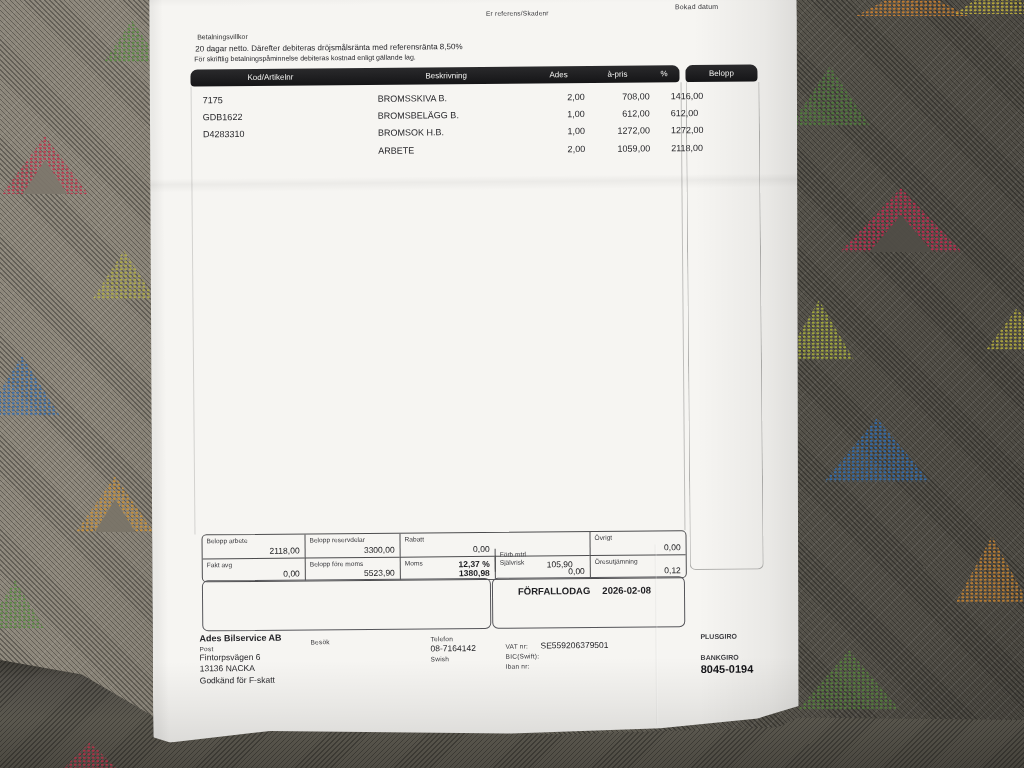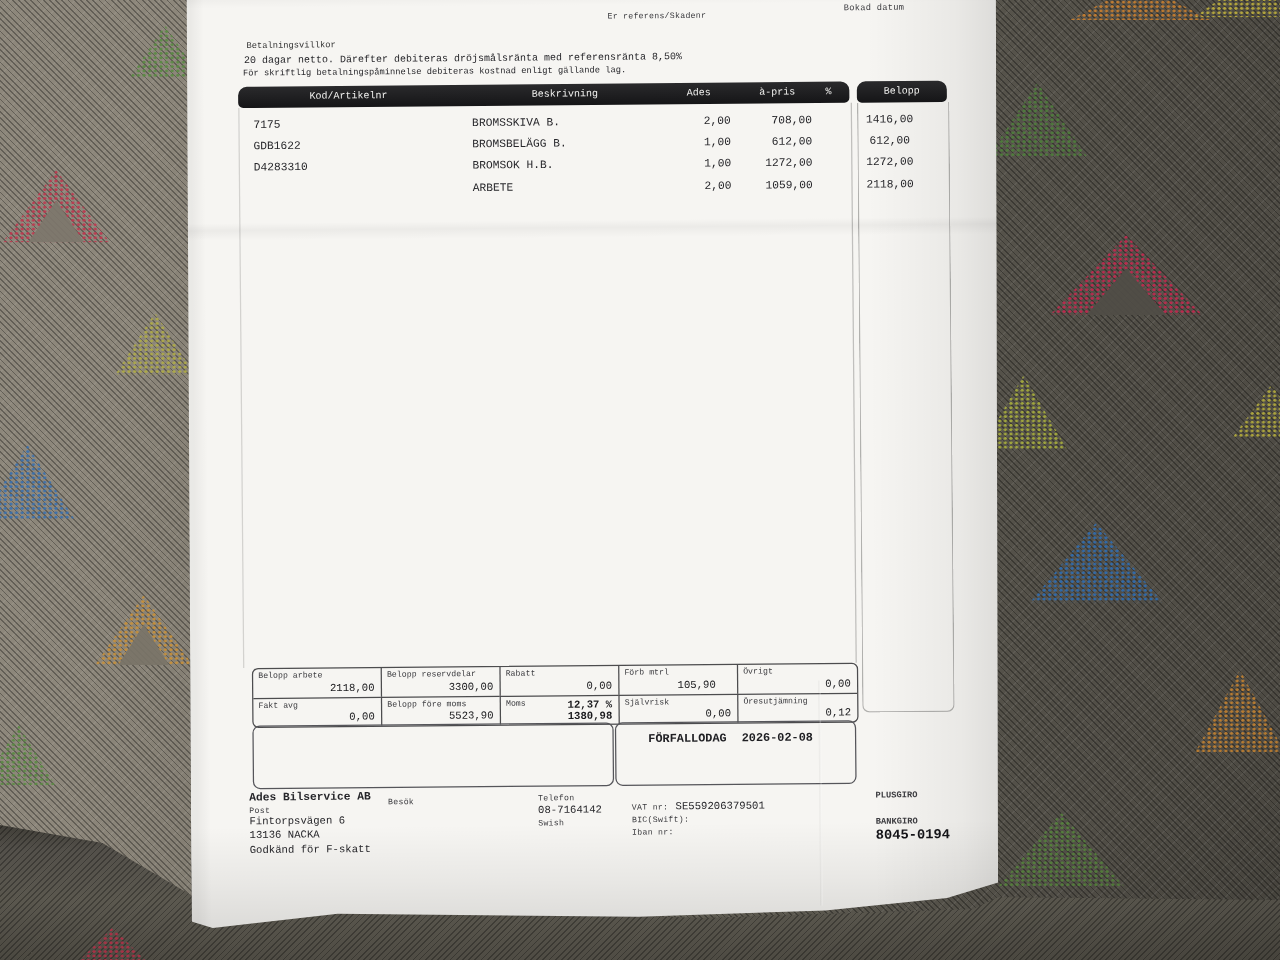--- a/index.html
+++ b/index.html
@@ -1,17 +1,17 @@
 <!DOCTYPE html>
 <html><head>
 <meta charset="utf-8">
 <style>
   html,body{margin:0;padding:0;background:#222;}
   #stage{position:relative;width:1024px;height:768px;overflow:hidden;
-    font-family:Liberation Mono, monospace;-webkit-font-smoothing:antialiased;}
+    font-family:Liberation Sans, sans-serif;-webkit-font-smoothing:antialiased;}
   
   .fabric{position:absolute;inset:0;
     background:linear-gradient(97deg,#8d877b 0%,#8d877b 12%,#7d786d 28%,#6d6960 44%,#5e5b51 58%,#55524a 74%,#4d4a43 100%);}
   .weave{position:absolute;inset:0;
     background-image:
       repeating-linear-gradient(45deg,rgba(0,0,0,.30) 0 1px,rgba(0,0,0,0) 1px 3.5px),
       repeating-linear-gradient(-45deg,rgba(255,255,255,.06) 0 1px,rgba(255,255,255,0) 1px 6px);}
   .vignette{position:absolute;inset:0;
     background:radial-gradient(130% 105% at 38% 42%,rgba(0,0,0,0) 55%,rgba(0,0,0,.30) 100%);}
   .seam{position:absolute;left:0;top:648px;width:1024px;height:120px;
@@ -48,21 +48,21 @@
   
   .body-box{position:absolute;left:43px;top:98px;width:489px;height:448px;
     border-left:1px solid rgba(0,0,0,.14);border-right:1px solid rgba(0,0,0,.22);}
   .amt-box{position:absolute;left:538px;top:98px;width:72px;height:487px;
     border:1px solid rgba(0,0,0,.28);border-top:none;border-radius:0 0 6px 6px;}
   .row{position:absolute;left:43px;width:572px;height:14px;font-size:9px;}
   .row span{position:absolute;}
   .c-code{left:12px;} .c-desc{left:167px;padding-left:20px;}
   .c-qty{left:310px;width:84px;text-align:right;}
   .c-price{left:375px;width:84px;text-align:right;}
-  .c-amt{left:480px;width:82px;text-align:center;}
+  .c-amt{left:480px;width:82px;text-align:left;}
   
   .grid{position:absolute;left:50px;top:546px;width:483px;height:46px;
     border:1px solid #4c4c4e;border-radius:5px;}
   .cell{position:absolute;height:23px;box-sizing:border-box;}
   .cell.bl{border-left:1px solid #4c4c4e;} .cell.bt{border-top:1px solid #4c4c4e;}
   .cl{position:absolute;left:4px;top:2px;font-size:6.6px;color:#3a3a3e;white-space:nowrap;}
   .cv{position:absolute;right:5px;bottom:2px;font-size:8.5px;color:#19191c;}
   .cr{position:absolute;right:5px;top:2px;font-size:8.5px;font-weight:bold;color:#19191c;}
   
   .box-empty{position:absolute;left:50px;top:592px;width:287px;height:49px;
@@ -174,21 +174,21 @@
         <span class="cv">2118,00</span>
       </div>
       <div class="cell bl" style="left:102px;top:0;width:95px;">
         <span class="cl">Belopp reservdelar</span>
         <span class="cv">3300,00</span>
       </div>
       <div class="cell bl" style="left:197px;top:0;width:95px;">
         <span class="cl">Rabatt</span>
         <span class="cv">0,00</span>
       </div>
-      <div class="cell bl" style="left:292px;top:0;width:83px;">
+      <div class="cell bl" style="left:292px;top:16px;width:83px;">
         <span class="cl">Förb mtrl</span>
         <span class="cv">105,90</span>
       </div>
       <div class="cell bl" style="left:387px;top:0;width:96px;">
         <span class="cl">Övrigt</span>
         <span class="cv">0,00</span>
       </div>
       <div class="cell bt" style="left:0;top:23px;width:102px;">
         <span class="cl">Fakt avg</span>
         <span class="cv">0,00</span>

